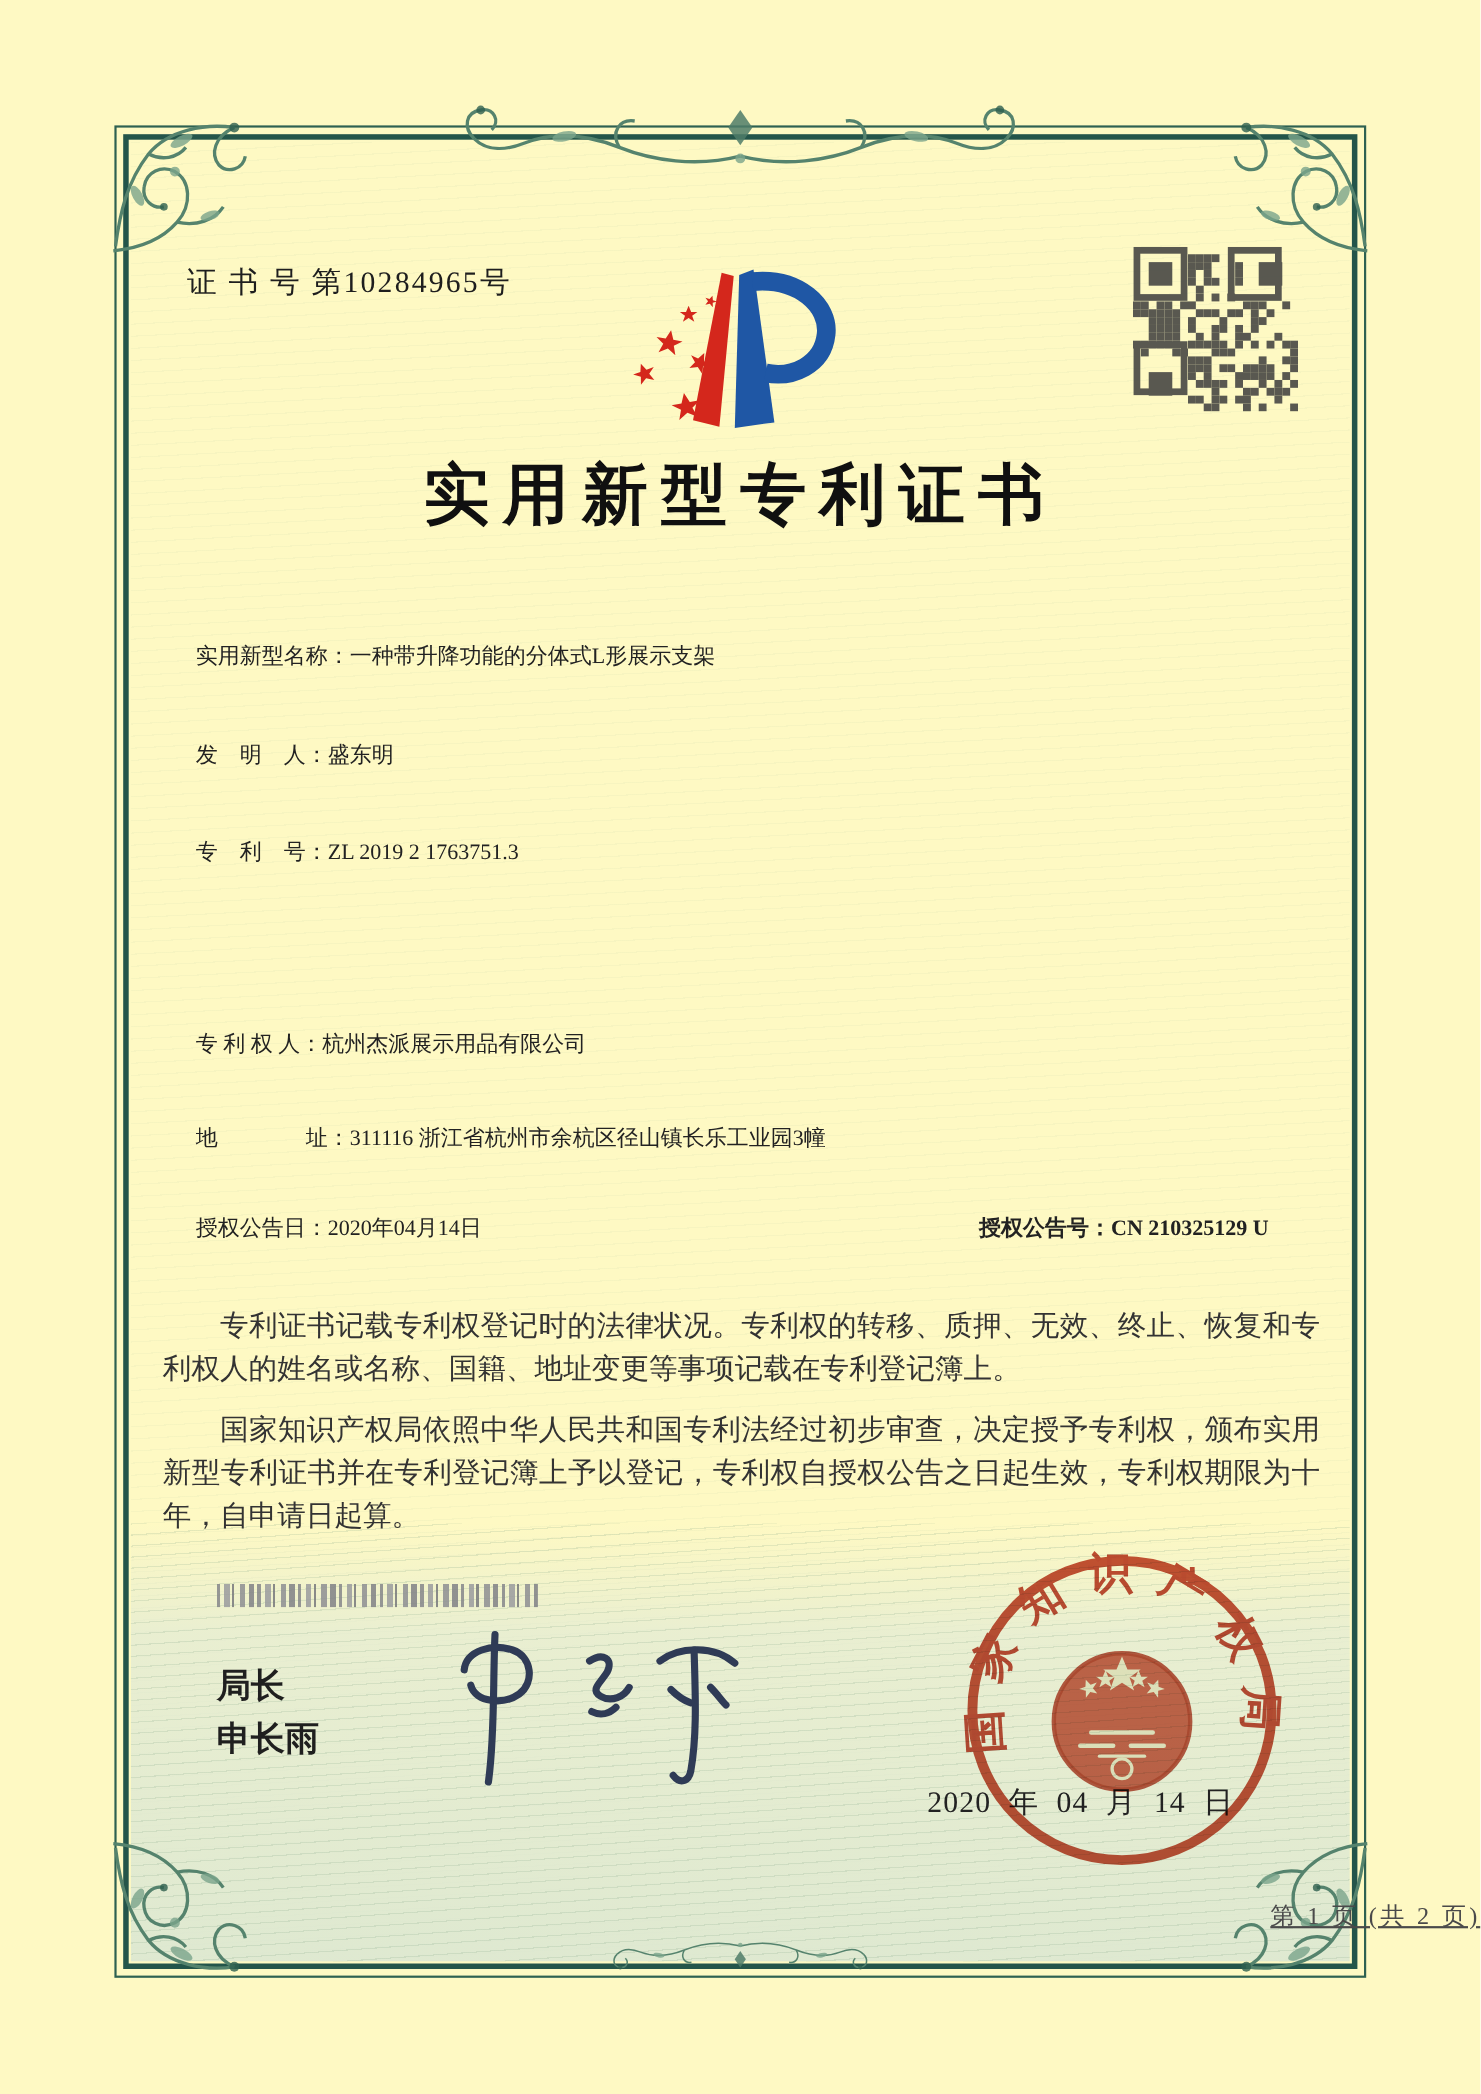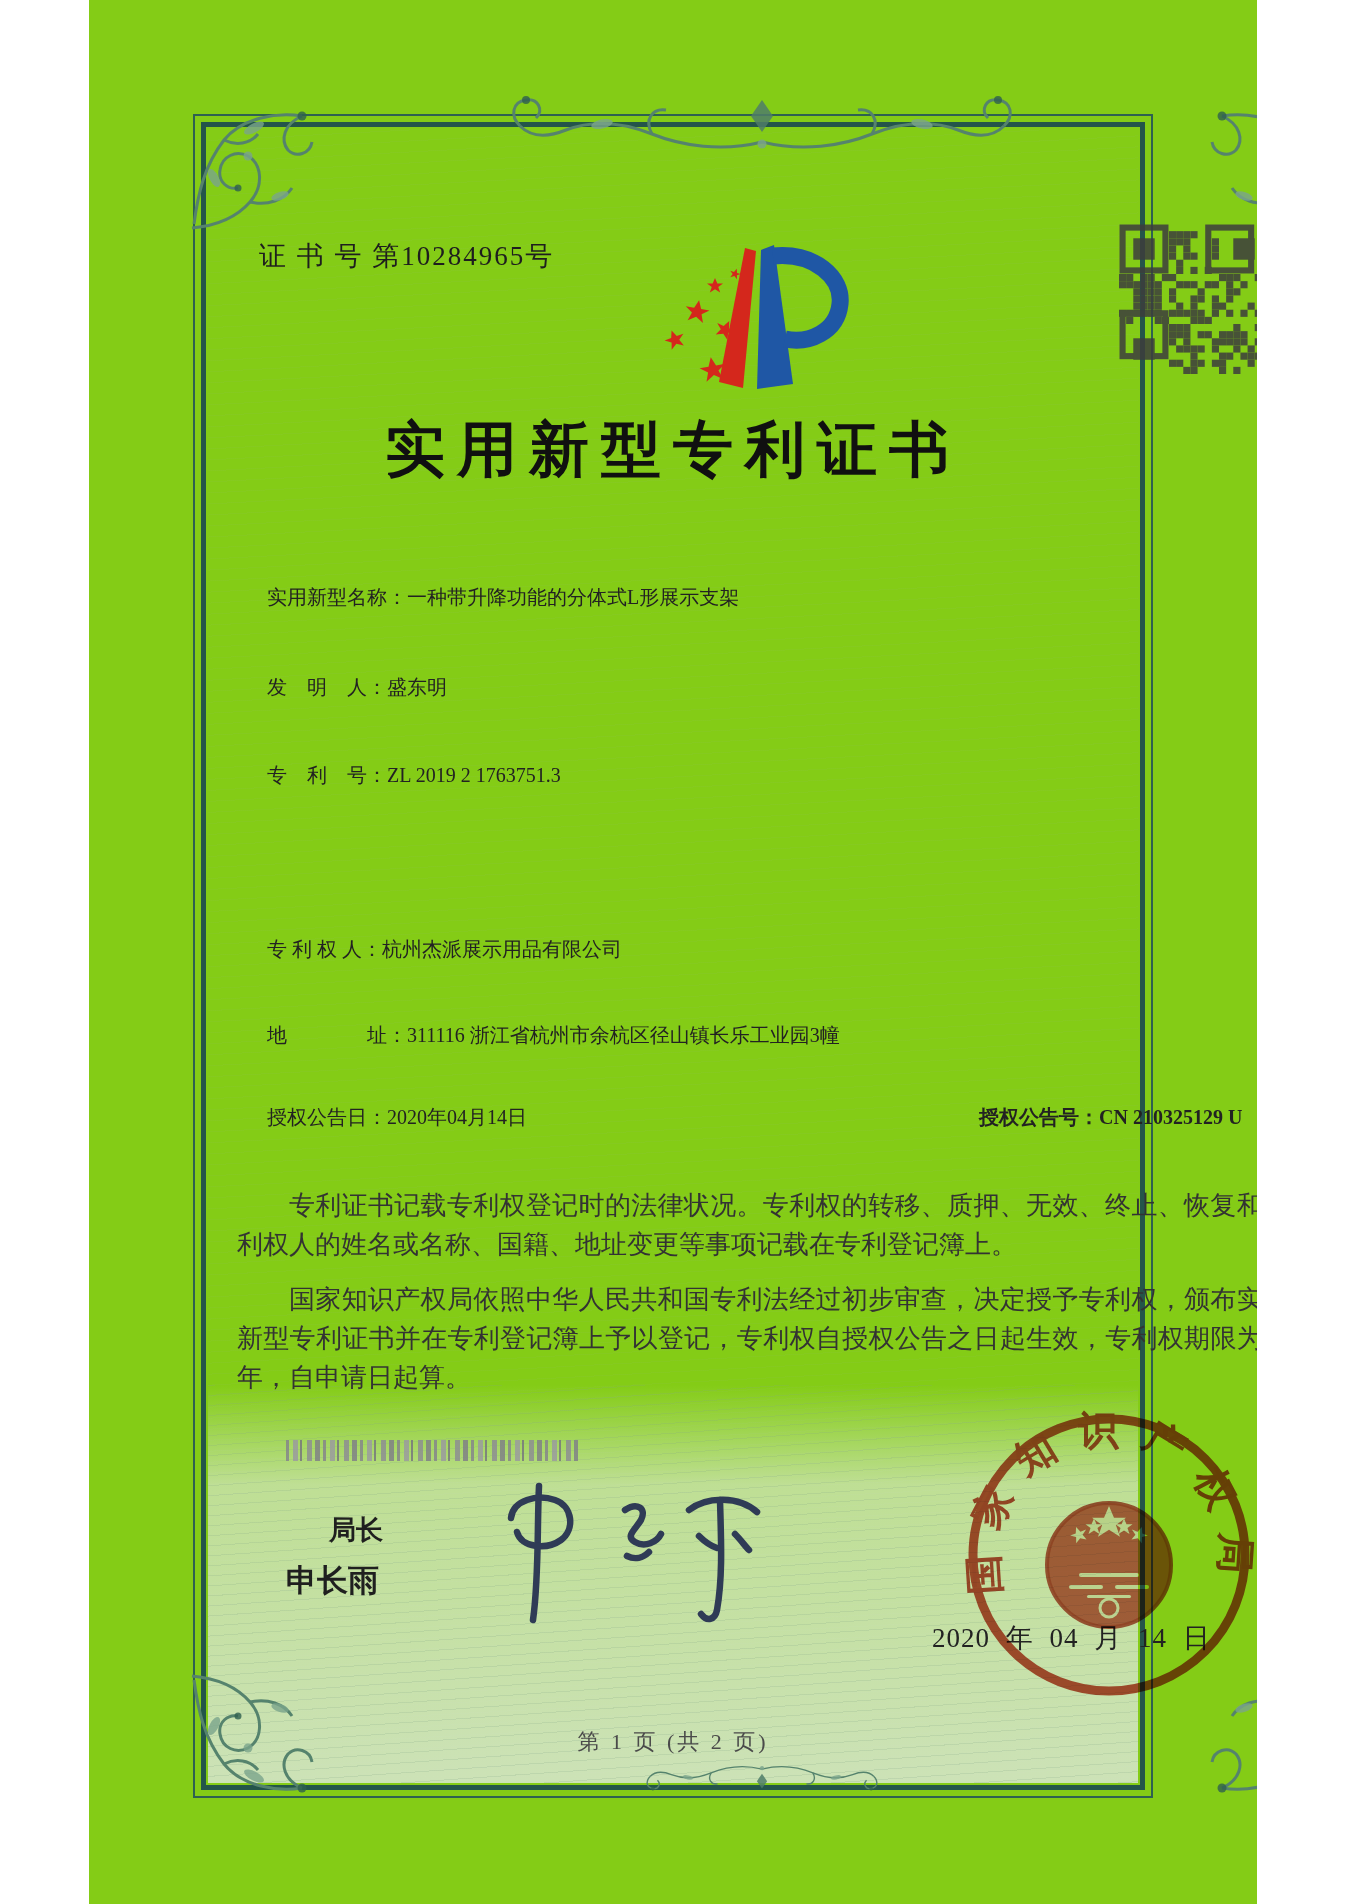--- a/index.html
+++ b/index.html
@@ -1,18 +1,18 @@
 <!DOCTYPE html>
 <html><head>
 <meta charset="utf-8">
 <style>
   html,body{margin:0;padding:0;background:#ffffff;}
   .page{
-    position:relative;width:1168px;height:1904px;margin:0 auto;
-    background:#84cc16;overflow:hidden;
+    position:relative;width:1346px;height:1904px;margin:0 auto;
+    background:#fef9c3;overflow:hidden;
     font-family:"Liberation Serif","DejaVu Serif",serif;color:#2b2b2b;
   }
   
   .frame-thin{position:absolute;left:104px;top:114px;right:104px;bottom:106px;border:2px solid #2e6151;z-index:1;}
   .frame-thick{position:absolute;left:112px;top:122px;right:112px;bottom:114px;border:5px solid #24554a;z-index:1;}
   .inner-waves{position:absolute;left:119px;top:129px;right:119px;bottom:121px;z-index:0;
     background:repeating-linear-gradient(177deg,rgba(150,180,150,.07) 0 1px,transparent 1px 11px);}
   .bottom-band{position:absolute;left:119px;right:119px;top:1385px;bottom:121px;z-index:0;
     background:
       repeating-linear-gradient(176deg,rgba(130,165,135,.20) 0 1px,transparent 1px 10px),
@@ -31,29 +31,29 @@
   
   .paras{position:absolute;left:148px;top:1186px;width:1052px;font-size:26px;line-height:39px;
     color:#333;text-align:justify;z-index:3;}
   .paras p{margin:0 0 16px 0;text-indent:2em;}
   
   .barcode{position:absolute;left:197px;top:1440px;width:292px;height:21px;z-index:3;opacity:.85;
     background:repeating-linear-gradient(90deg,
       #85868a 0 3px,transparent 3px 7px,#9a9b9e 7px 12px,transparent 12px 14px,
       #77787c 14px 16px,transparent 16px 21px,#8d8e92 21px 26px,transparent 26px 29px,
       #808186 29px 34px,transparent 34px 37px);}
-  .director-title{position:absolute;left:197px;top:1512px;font-size:27px;font-weight:600;
-    font-family:"Liberation Sans","DejaVu Sans",sans-serif;color:#1f1f1f;z-index:3;margin-left:43px;}
+  .director-title{position:absolute;left:197px;top:1512px;font-size:31px;font-weight:600;
+    font-family:"Liberation Sans","DejaVu Sans",sans-serif;color:#1f1f1f;z-index:3;}
   .director-name{position:absolute;left:197px;top:1560px;font-size:31px;font-weight:600;
     font-family:Liberation Serif, serif;color:#1f1f1f;z-index:3;}
   .signature{position:absolute;left:388px;top:1458px;z-index:3;}
   .seal{position:absolute;left:872px;top:1407px;z-index:5;mix-blend-mode:multiply;opacity:.92;}
   .seal-date{position:absolute;left:843px;top:1620px;font-size:27px;letter-spacing:1px;word-spacing:8px;color:#222;z-index:4;}
-  .footer{position:absolute;left:0;right:0;top:1727px;text-align:center;font-size:22px;color:#4a4a4a;
-    letter-spacing:3px;z-index:3;}
+  .footer{position:absolute;left:0;right:0;top:1727px;text-align:right;font-size:22px;color:#4a4a4a;
+    letter-spacing:3px;z-index:3;text-decoration:underline;}
   svg text{font-family:"Liberation Serif","DejaVu Serif",serif;}
 </style>
 </head>
 <body>
 
 <div class="page">
 
   <svg style="position:absolute;width:0;height:0" aria-hidden="true">
     <defs>
       <path id="st" d="M0,-10 L2.94,-3.09 10,-3.09 4.05,1.18 6.47,8.09 0,4 -6.47,8.09 -4.05,1.18 -10,-3.09 -2.94,-3.09 Z"></path>

